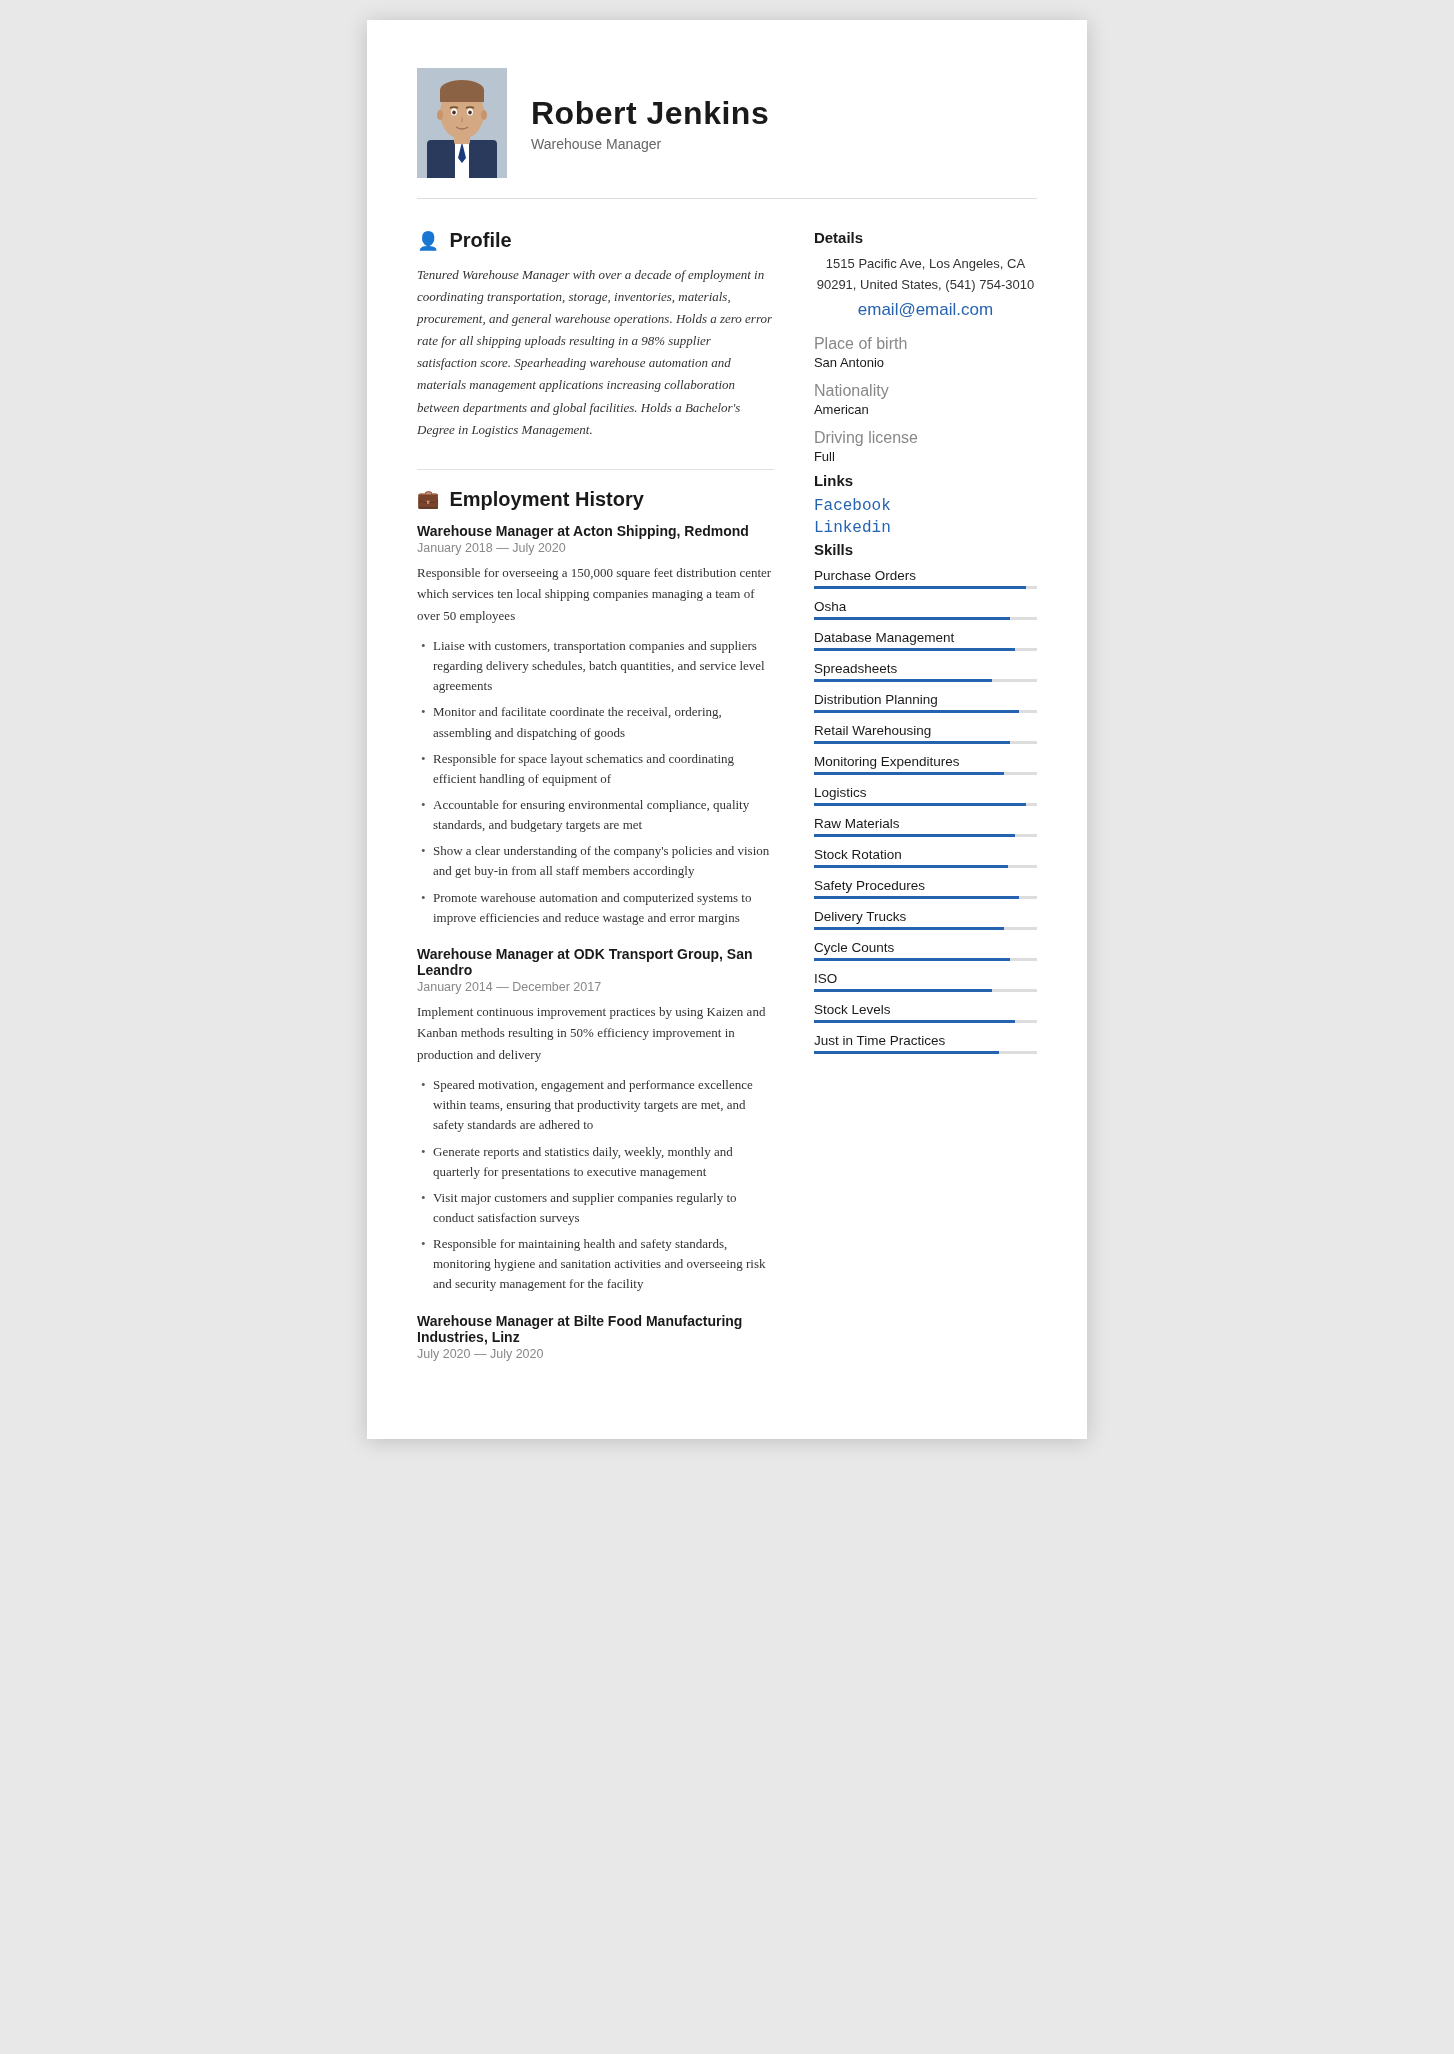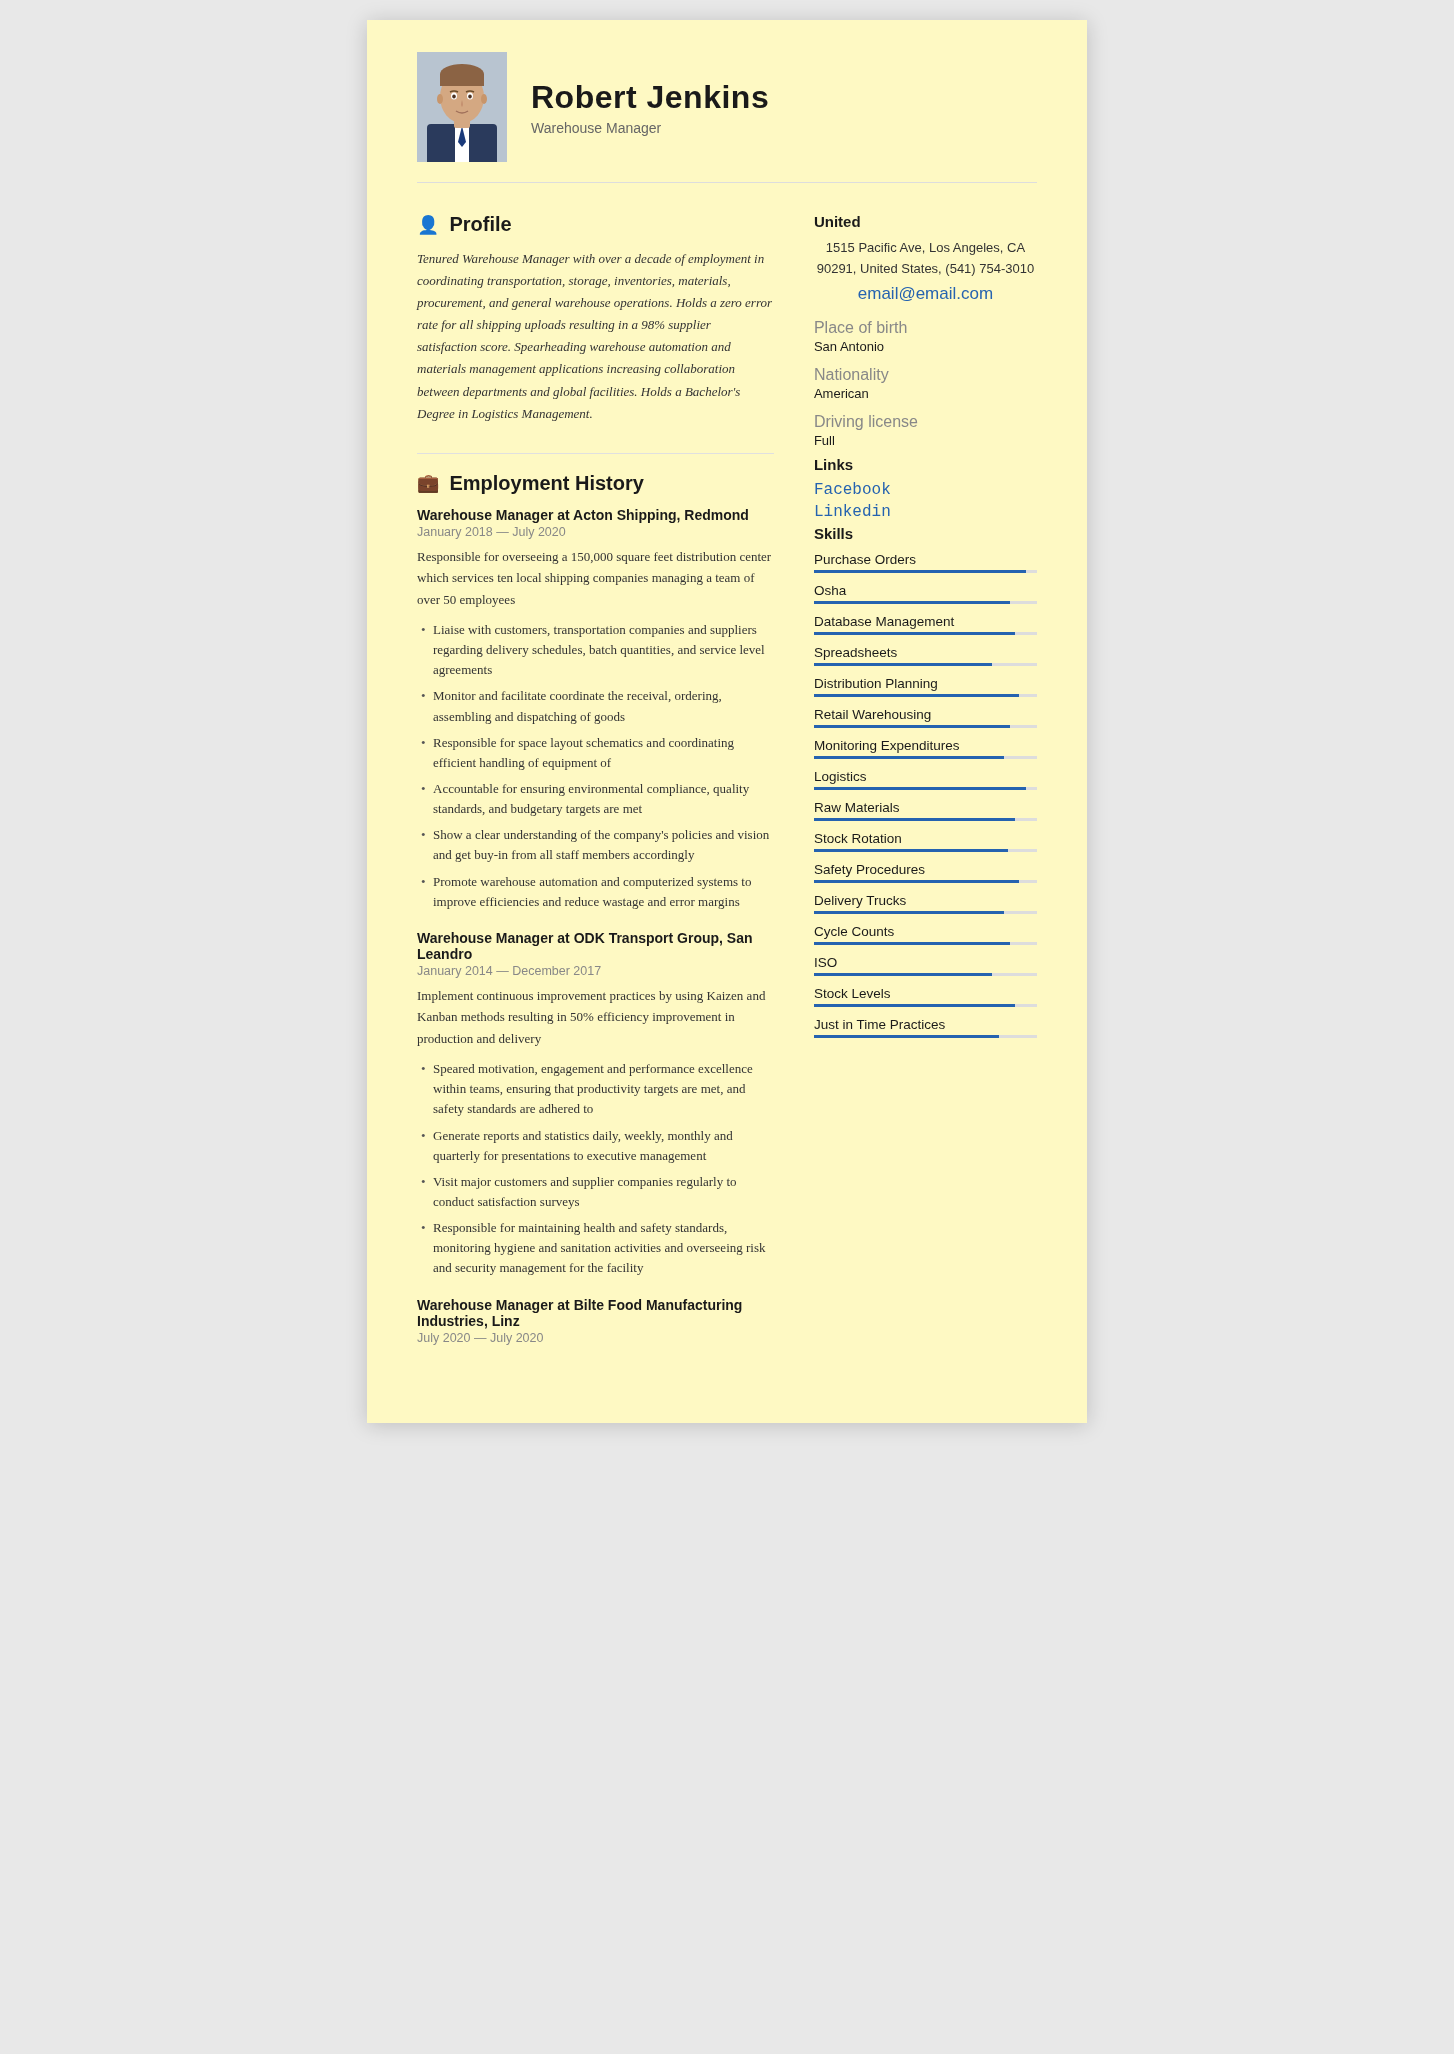--- a/index.html
+++ b/index.html
@@ -6,25 +6,25 @@
     body {
       font-family: 'Georgia', 'Times New Roman', serif;
       background: #e8e8e8;
       display: flex;
       justify-content: center;
       align-items: flex-start;
       min-height: 100vh;
       padding: 20px;
     }
     .resume-wrapper {
-      background: #fef9c3;
+      background: #ffffff;
       width: 720px;
       min-height: 1200px;
       box-shadow: 0 2px 20px rgba(0,0,0,0.18);
-      padding: 32px 50px 50px 50px;
+      padding: 48px 50px 50px 50px;
       position: relative;
     }
     
     .header {
       display: flex;
       align-items: center;
       margin-bottom: 30px;
       border-bottom: 1px solid #ddd;
       padding-bottom: 20px;
     }
@@ -293,21 +293,21 @@
               <div class="job-dates">July 2020 — July 2020</div>
             </div>
           </div>
       </div>
 
     </div>
 
     <div class="right-col">
 
       <div>
-        <div class="right-section-title">United</div>
+        <div class="right-section-title">Details</div>
         <div class="detail-text">
           <span>1515 Pacific Ave, Los Angeles, CA 90291, United States, (541) 754-3010</span><br>
           <span class="detail-email">email@email.com</span>
         </div>
         <div class="detail-label">Place of birth</div>
         <div class="detail-value">San Antonio</div>
         <div class="detail-label">Nationality</div>
         <div class="detail-value">American</div>
         <div class="detail-label">Driving license</div>
         <div class="detail-value">Full</div>

